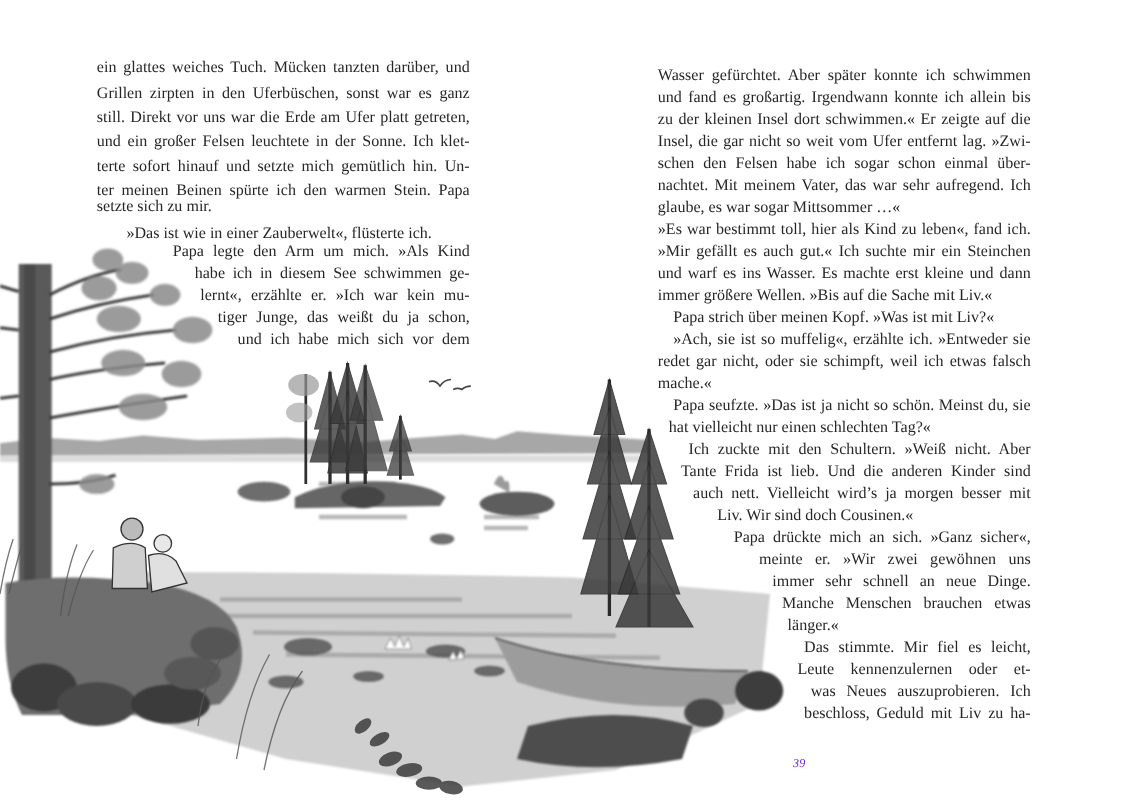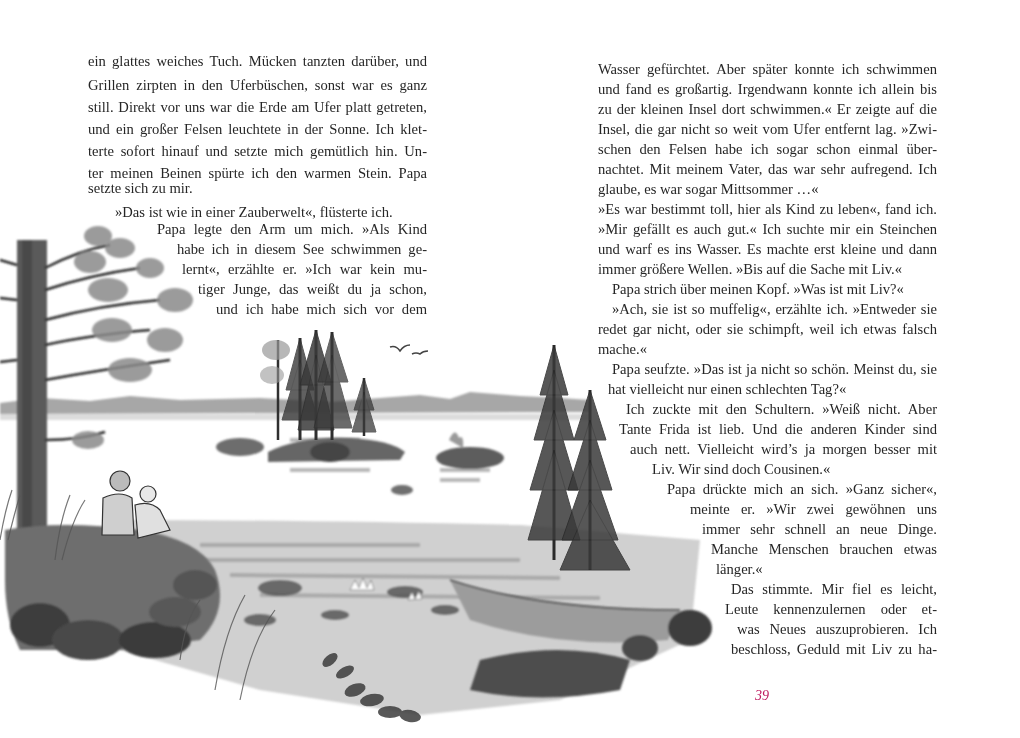--- a/index.html
+++ b/index.html
@@ -3,22 +3,22 @@
 <meta charset="utf-8">
 <style>
   html, body { margin: 0; padding: 0; background: #ffffff; }
   body { width: 1020px; height: 738px; position: relative; overflow: hidden;
          font-family: "DejaVu Serif", "Liberation Serif", serif; color: #2a2a2a; }
   .spread { position: absolute; left: 0; top: 0; width: 1020px; height: 556px; }
   .illus { position: absolute; left: 0; top: 0; width: 1020px; height: 738px; }
   .line { position: absolute; white-space: nowrap; font-size: 13.2px; line-height: 20px;
           font-family: "Liberation Serif", "DejaVu Serif", serif; font-size: 14.6px; color: #262626; }
   .just { display: block; text-align: justify; text-align-last: justify; }
-  .pagenum { position: absolute; left: 755px; top: 688px; font-size: 14px; font-style: italic;
-             font-family: "Liberation Serif", serif; color: #be185d; }
+  .pagenum { position: absolute; left: 721px; top: 688px; font-size: 11px; font-style: italic;
+             font-family: "Liberation Serif", serif; color: #6d28d9; }
 </style>
 </head>
 <body>
 
 <div class="spread">
 
   <svg class="illus" viewBox="0 0 1020 738" xmlns="http://www.w3.org/2000/svg">
     <defs>
       <filter id="soft" x="-10%" y="-10%" width="120%" height="120%">
           <feGaussianBlur stdDeviation="1.2"></feGaussianBlur>

